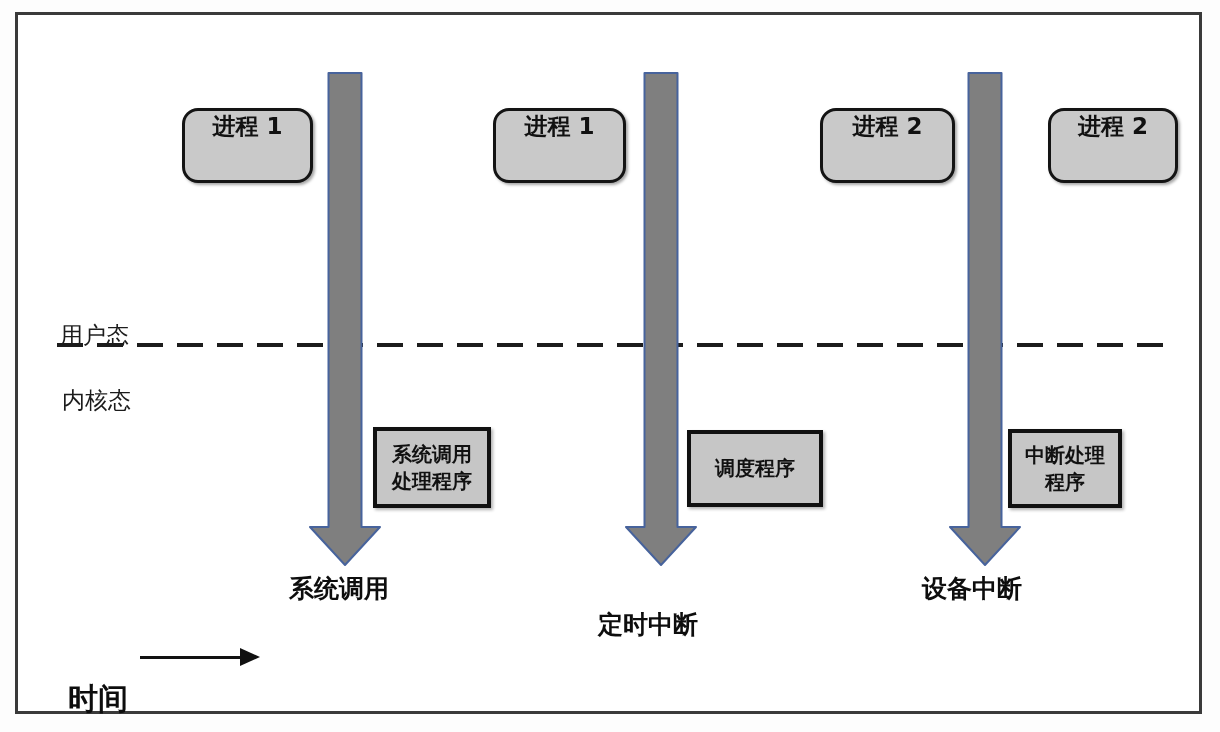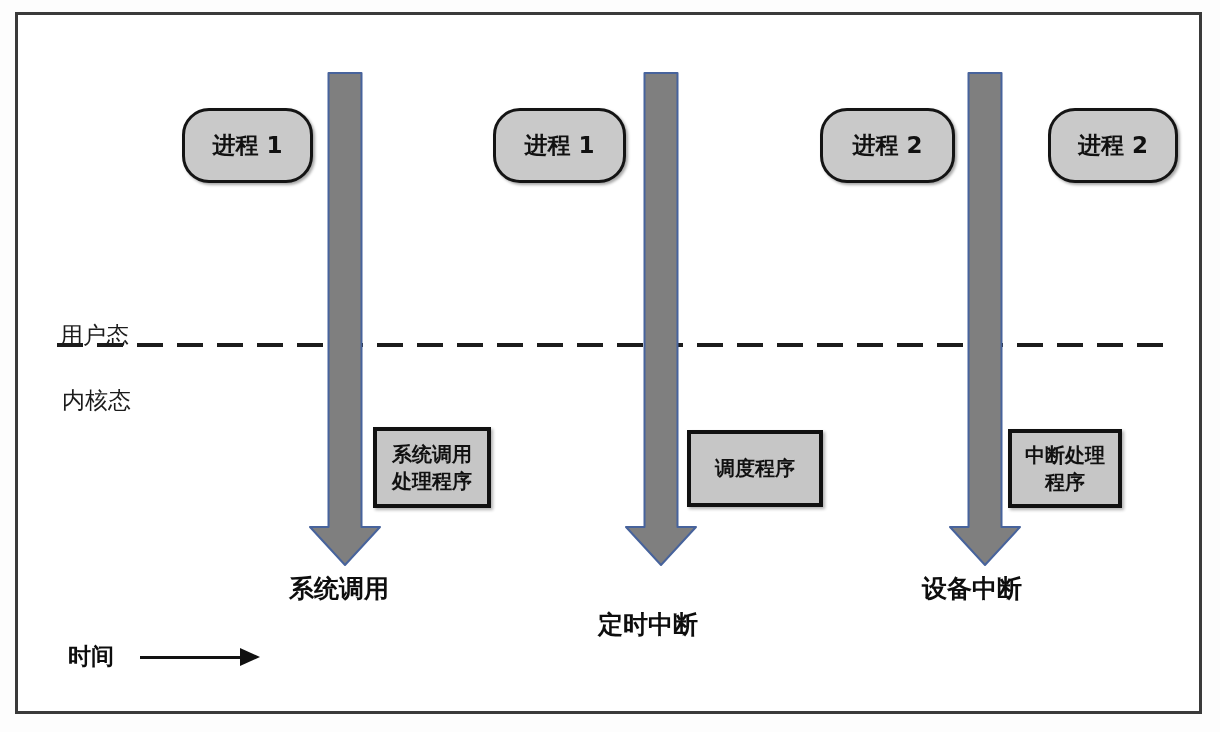--- a/index.html
+++ b/index.html
@@ -22,24 +22,23 @@
     width: 1187px;
     height: 702px;
     border: 3px solid #3a3a3a;
     background: #ffffff;
     box-sizing: border-box;
   }
   .process-box {
     position: absolute;
     background: #c9c9c9;
     border: 3px solid #141414;
-    border-radius: 27px;
+    border-radius: 16px;
     box-shadow: 2px 2px 3px rgba(0,0,0,0.35);
     display: flex;
-    align-items: center;
     justify-content: center;
     font-weight: bold;
     font-size: 23px;
     color: #111;
     box-sizing: border-box;
     z-index: 3;
   }
   .pbox1 { left: 182px; top: 108px; width: 131px; height: 75px; }
   .pbox2 { left: 493px; top: 108px; width: 133px; height: 75px; }
   .pbox3 { left: 820px; top: 108px; width: 135px; height: 75px; }
@@ -100,23 +99,23 @@
     font-size: 25px;
     color: #0d0d0d;
     z-index: 3;
   }
   .cap1 { left: 254px; }
   .cap2 { left: 563px; margin-top: 36px; }
   .cap3 { left: 887px; }
   .time-label {
     position: absolute;
     left: 68px;
-    top: 641px;
+    top: 679px;
     font-weight: bold;
-    font-size: 23px;
+    font-size: 30px;
     color: #0d0d0d;
     z-index: 3;
   }
   .time-arrow-line {
     position: absolute;
     left: 140px;
     top: 656px;
     width: 102px;
     height: 3px;
     background: #111;

